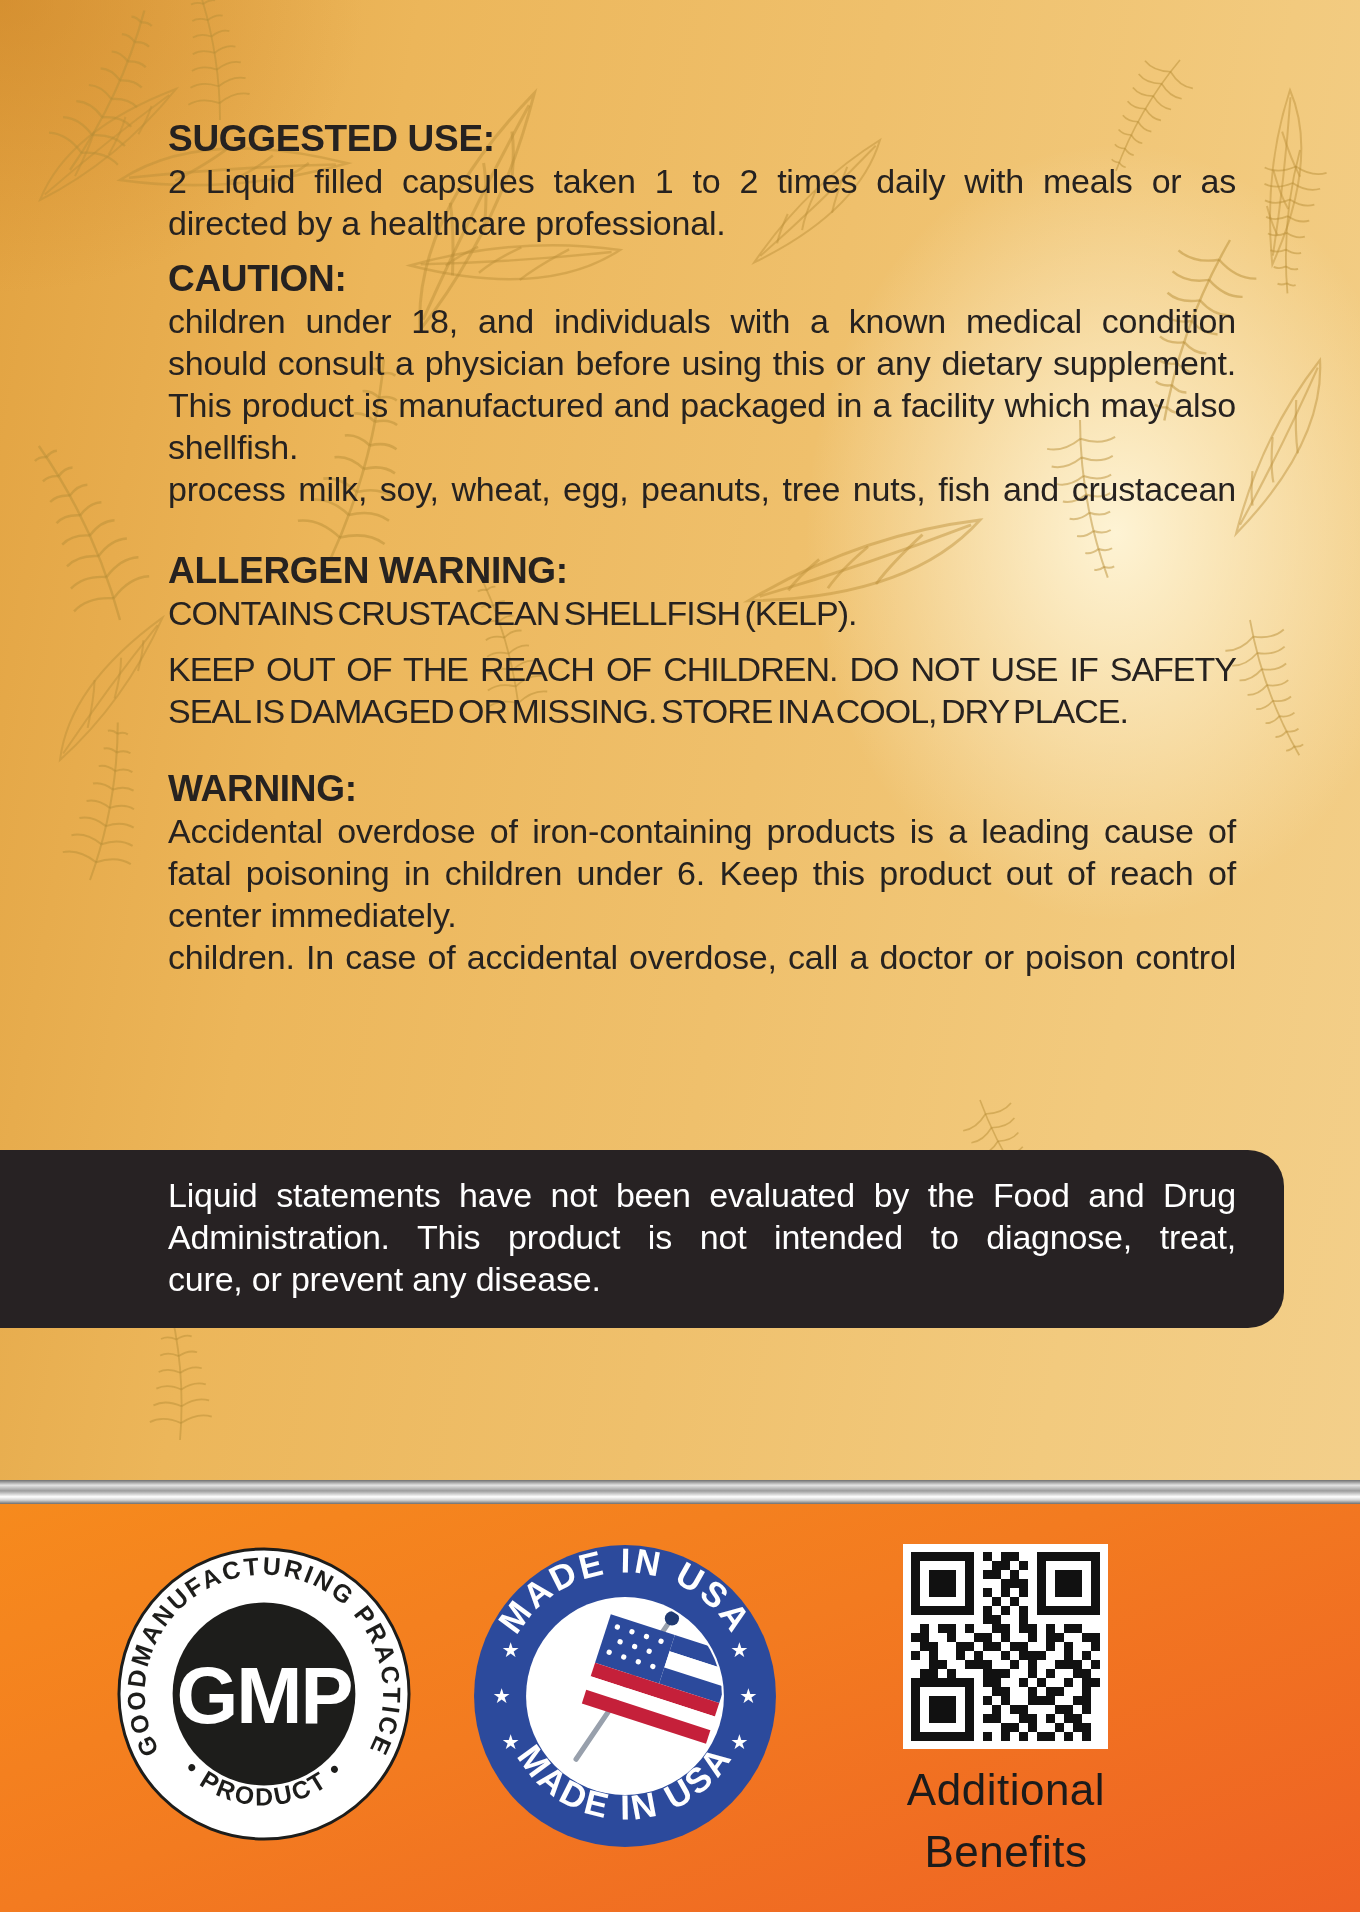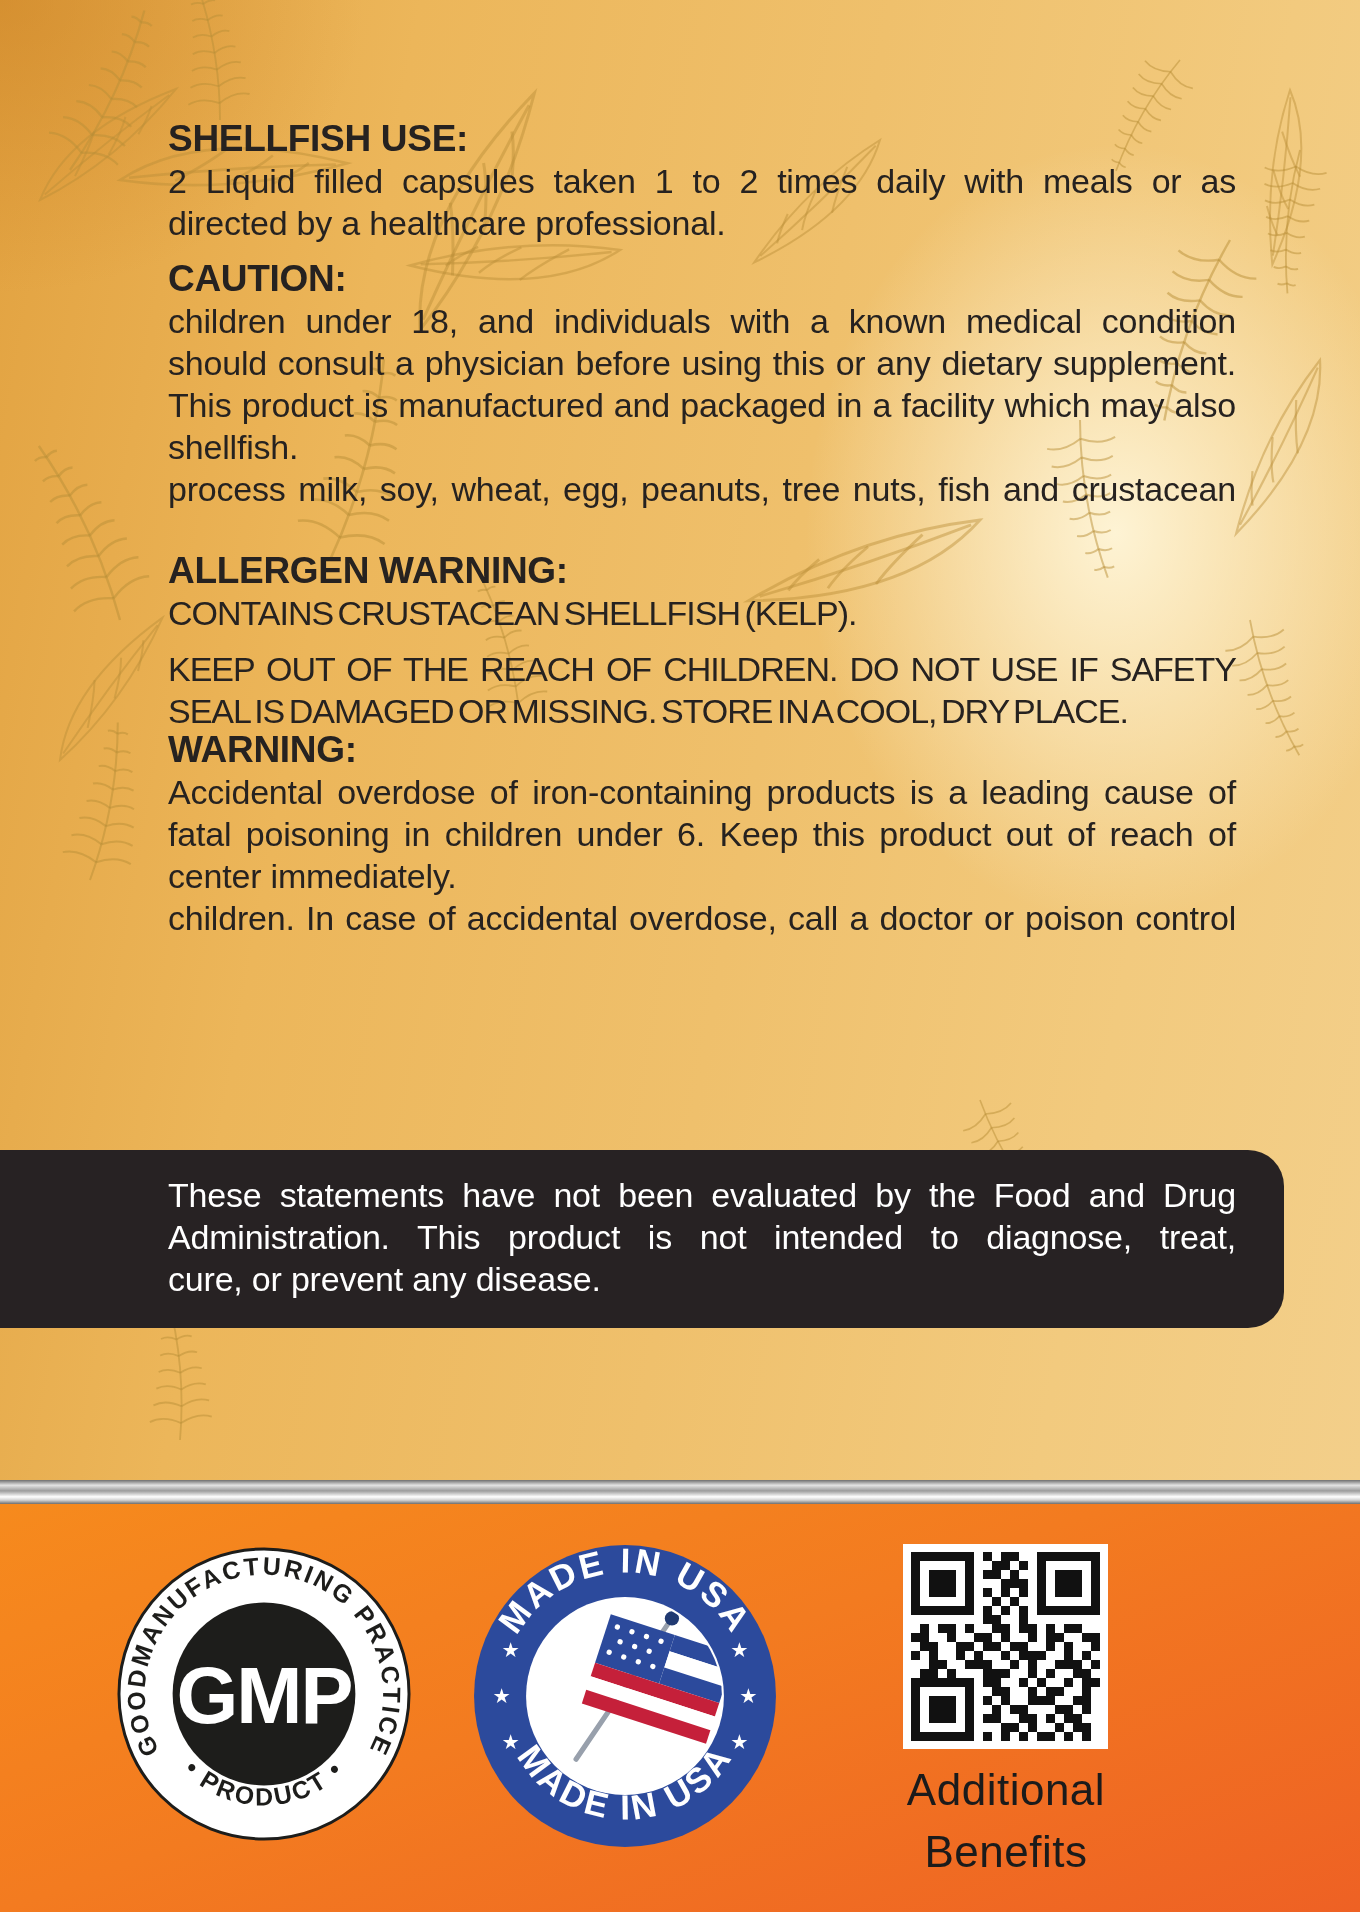--- a/index.html
+++ b/index.html
@@ -331,21 +331,21 @@
       <use href="#bigleaf" transform="translate(880,140) rotate(160)"></use>
       <use href="#bigleaf" transform="translate(1320,360) rotate(140) scale(1.1)"></use>
       <use href="#bigleaf" transform="translate(980,520) rotate(185) scale(1.4)"></use>
       <use href="#bigleaf" transform="translate(60,760) rotate(-30)"></use>
       <use href="#bigleaf" transform="translate(1290,90) rotate(120)"></use>
     </g>
   </svg>
 </div>
 
 <div class="sec" style="top:118px">
-  <div class="h">SHELLFISH USE:</div>
+  <div class="h">SUGGESTED USE:</div>
   <div class="line jline">2 Liquid filled capsules taken 1 to 2 times daily with meals or as</div>
   <div class="line">directed by a healthcare professional.</div>
 </div>
 
 <div class="sec" style="top:258px">
   <div class="h">CAUTION:</div>
   <div class="line jline">children under 18, and individuals with a known medical condition</div>
   <div class="line jline">should consult a physician before using this or any dietary supplement.</div>
   <div class="line jline">This product is manufactured and packaged in a facility which may also</div>
   <div class="line">shellfish.</div>
@@ -355,30 +355,30 @@
 <div class="sec" style="top:550px">
   <div class="h">ALLERGEN WARNING:</div>
   <div class="line caps">CONTAINS CRUSTACEAN SHELLFISH (KELP).</div>
 </div>
 
 <div class="sec" style="top:648px">
   <div class="line caps jline">KEEP OUT OF THE REACH OF CHILDREN. DO NOT USE IF SAFETY</div>
   <div class="line caps">SEAL IS DAMAGED OR MISSING. STORE IN A COOL, DRY PLACE.</div>
 </div>
 
-<div class="sec" style="top:729px">
+<div class="sec" style="top:768px">
   <div class="h">WARNING:</div>
   <div class="line jline">Accidental overdose of iron-containing products is a leading cause of</div>
   <div class="line jline">fatal poisoning in children under 6. Keep this product out of reach of</div>
   <div class="line">center immediately.</div>
   <div class="line jline">children. In case of accidental overdose, call a doctor or poison control</div>
 </div>
 
 <div class="fda-box">
-  <div class="line jline">These statements have not been evaluated by the Food and Drug</div>
+  <div class="line jline">Liquid statements have not been evaluated by the Food and Drug</div>
   <div class="line jline">Administration. This product is not intended to diagnose, treat,</div>
   <div class="line">cure, or prevent any disease.</div>
 </div>
 
 <div class="silver-bar"></div>
 
 <div class="footer">
 
   <svg class="seal seal-text" style="left:115px;top:41px" width="298" height="298" viewBox="0 0 300 300">
     <circle cx="150" cy="150" r="146" fill="#ffffff" stroke="#1d1d1b" stroke-width="3"></circle>

